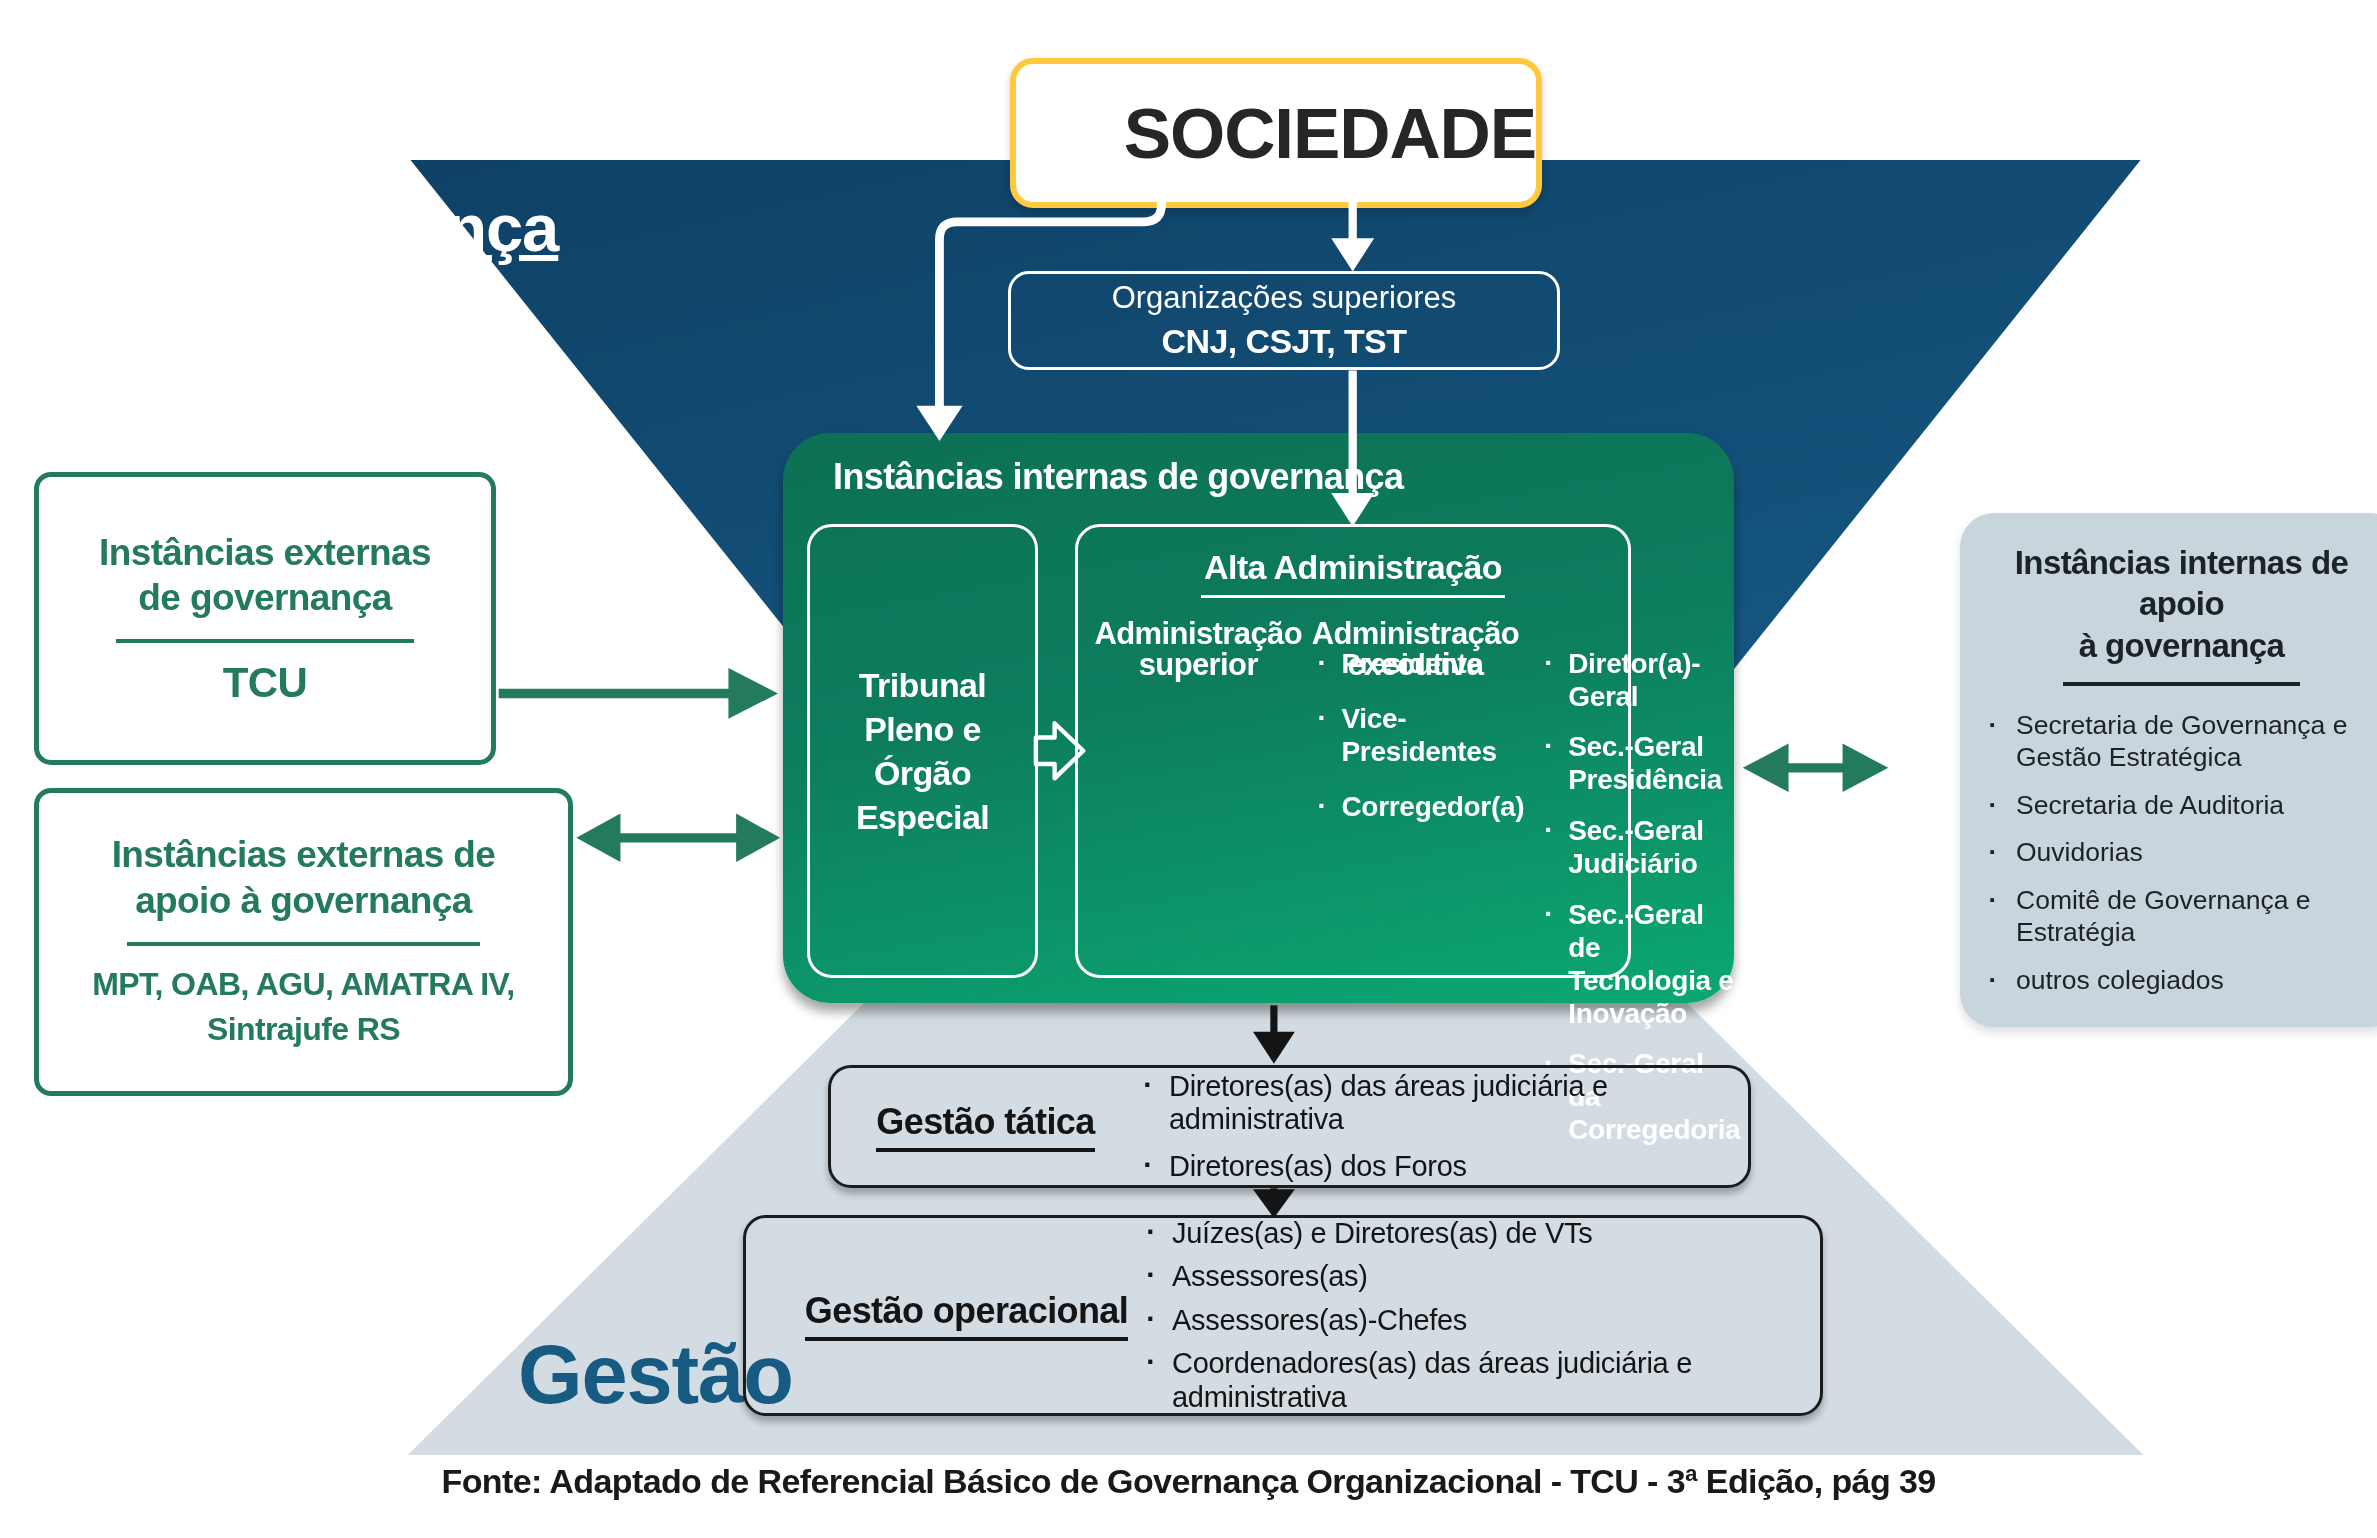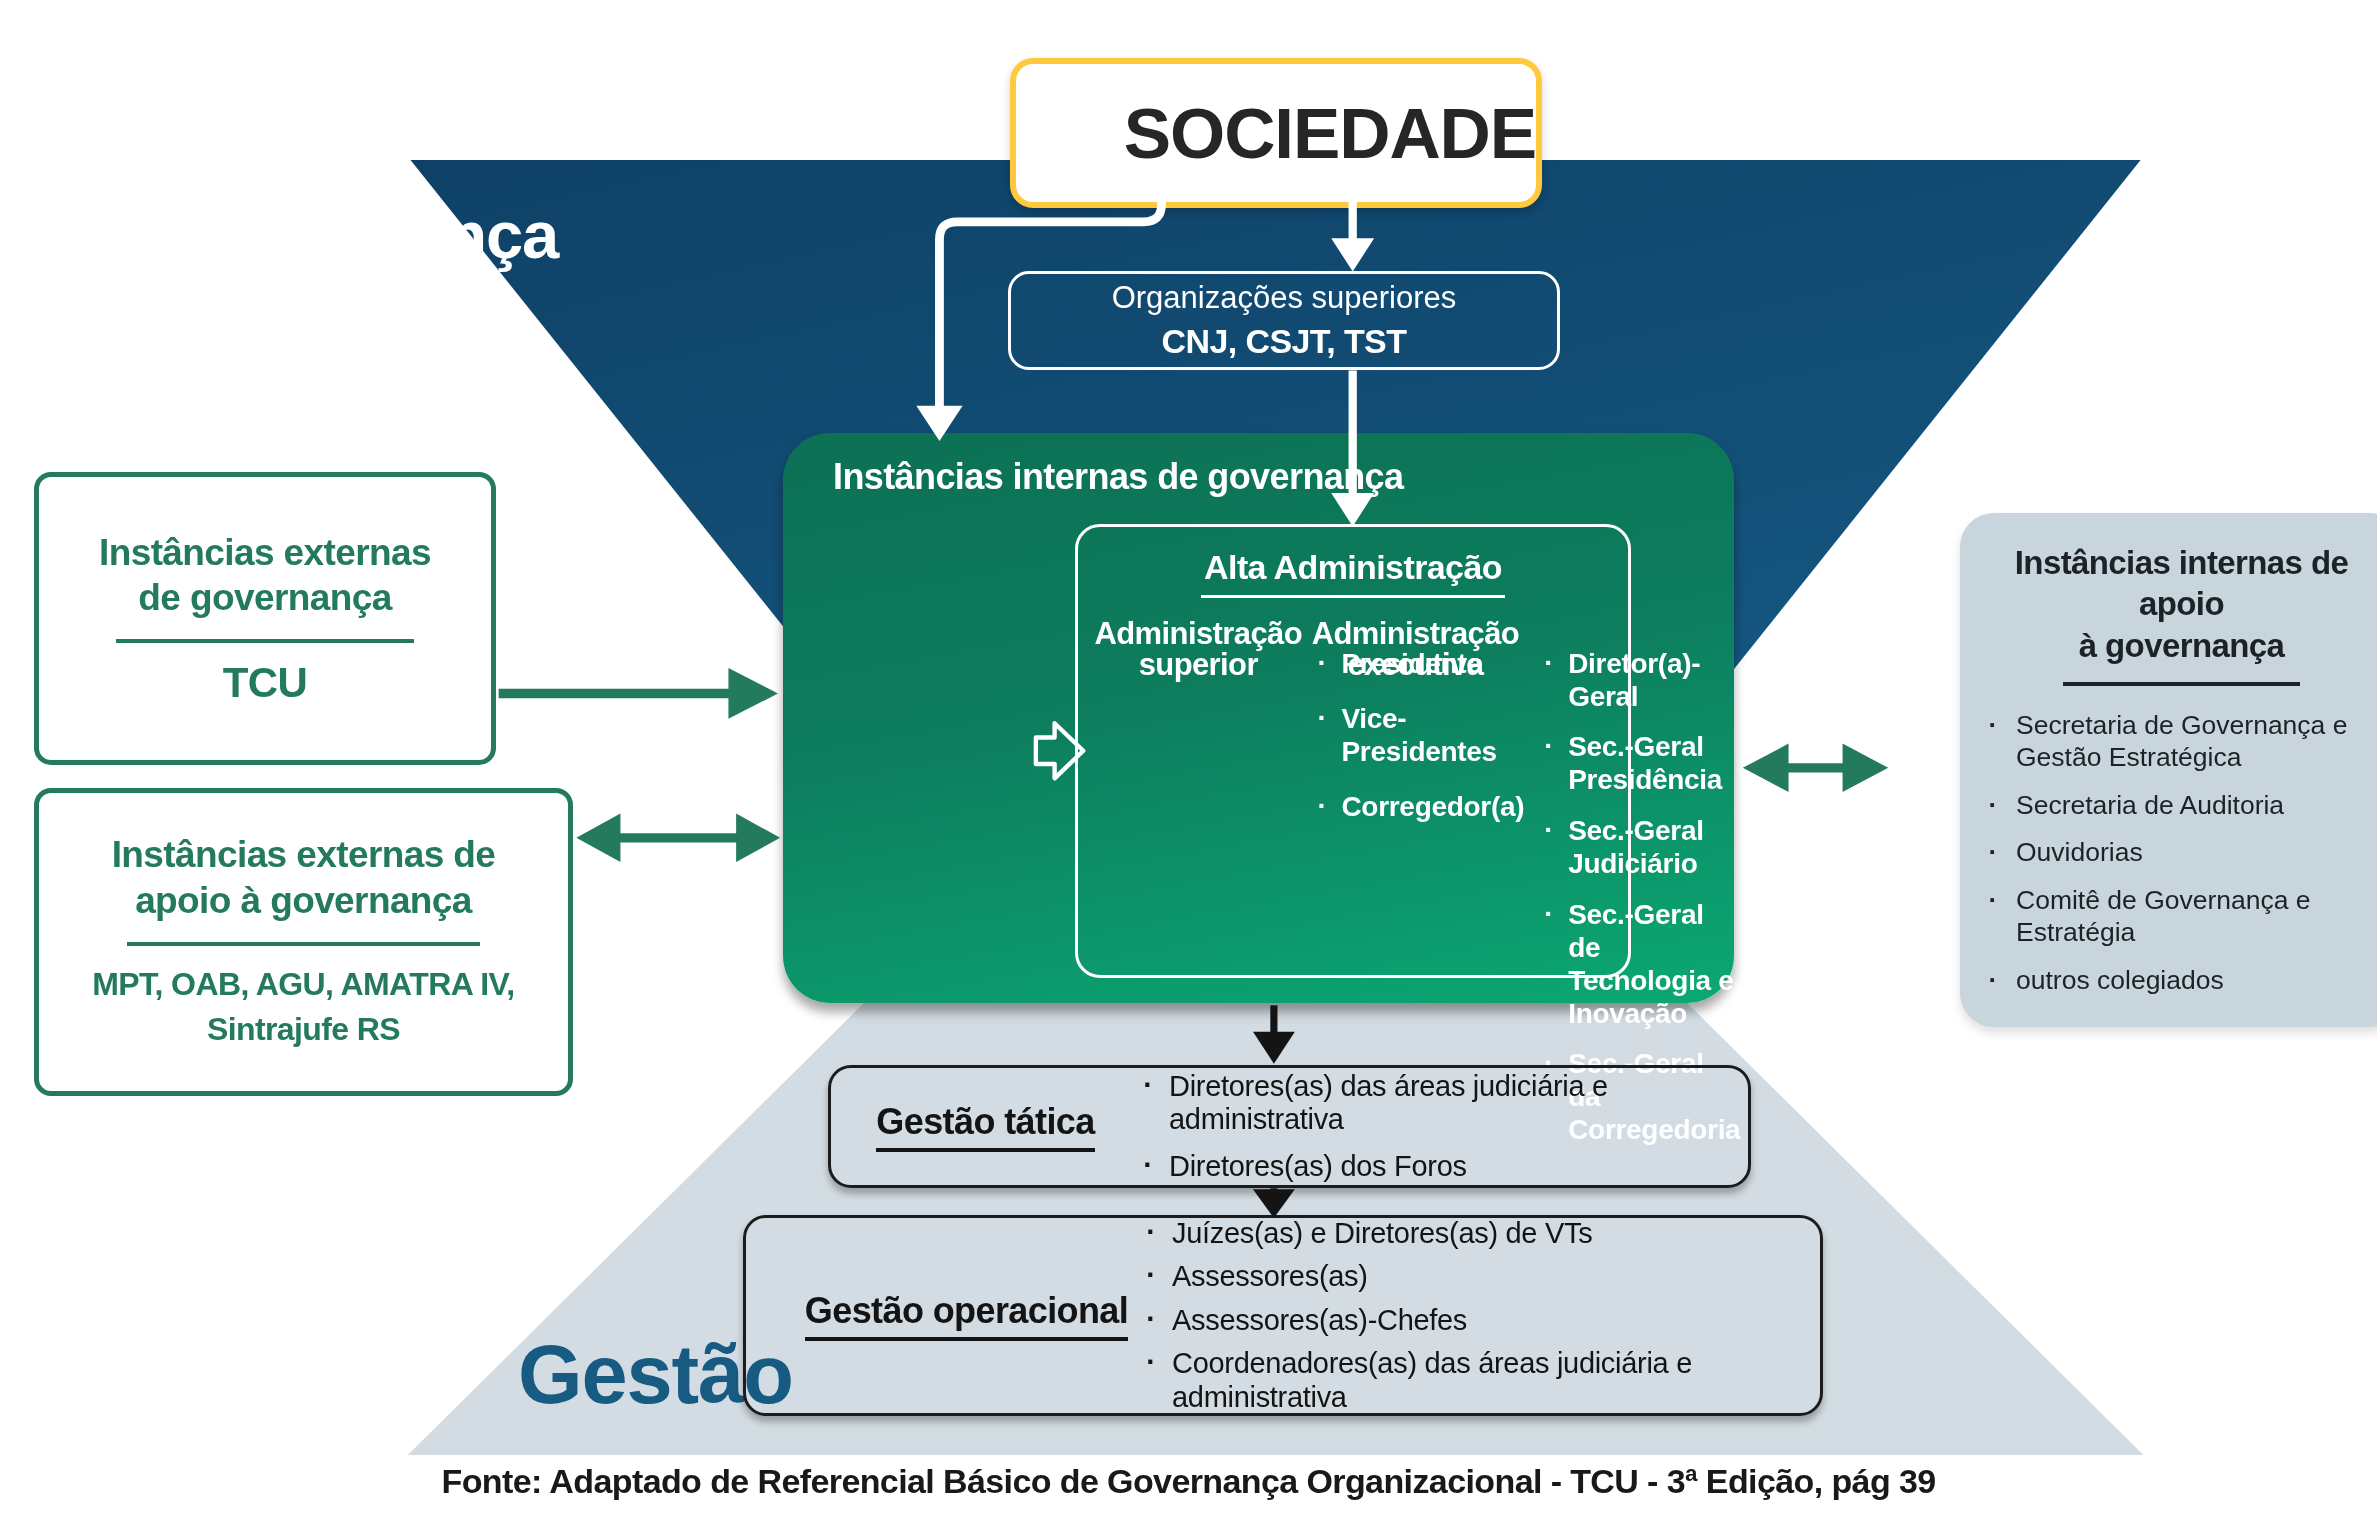--- a/index.html
+++ b/index.html
@@ -15,21 +15,21 @@
 
   
   #sociedade-box{
     left:1010px;top:58px;width:532px;height:150px;z-index:20;
     background:#ffffff;border:6.6px solid #ffc83d;border-radius:23px;
     display:flex;align-items:center;justify-content:flex-end;
     box-shadow:0 4.4px 8.8px rgba(0,0,0,.18);
   }
   #sociedade-box .t{font-size:71px;font-weight:bold;color:#262626;letter-spacing:-1.1px;}
 
-  #governanca-label{left:182px;top:196px;z-index:10;font-size:67px;font-weight:bold;color:#ffffff;letter-spacing:-1.1px;}
+  #governanca-label{left:182px;top:189px;z-index:10;font-size:67px;font-weight:bold;color:#ffffff;letter-spacing:-1.1px;text-decoration:underline;}
   #gestao-label{left:518px;top:1327px;z-index:10;font-size:83px;font-weight:bold;color:#175a82;letter-spacing:-1.1px;}
 
   
   #org-box{
     left:1008px;top:271px;width:552px;height:99px;z-index:20;
     border:3.3px solid #ffffff;border-radius:21px;
     display:flex;flex-direction:column;align-items:center;justify-content:center;gap:5.5px;
     color:#ffffff;
   }
   #org-box .l1{font-size:31px;font-weight:400;letter-spacing:0;}
@@ -136,20 +136,26 @@
 <div class="abs" id="gestao-label">Gestão</div>
 
 <div class="abs box" id="org-box">
   <span class="l1">Organizações superiores</span>
   <span class="l2">CNJ, CSJT, TST</span>
 </div>
 
 <div class="abs box" id="green-box">
   <div id="green-title">Instâncias internas de governança</div>
 
+  <div class="box" id="tribunal-box">
+    <div class="t">
+      <span>Tribunal Pleno e</span><br>
+      <span>Órgão Especial</span>
+    </div>
+  </div>
 
   <div class="box" id="alta-box">
     <div id="alta-title">Alta Administração</div>
     <div id="alta-cols">
       <div class="col" id="col-superior">
         <div class="col-header">
           <span>Administração</span><br>
           <span>superior</span>
         </div>
         <div class="col-list">

